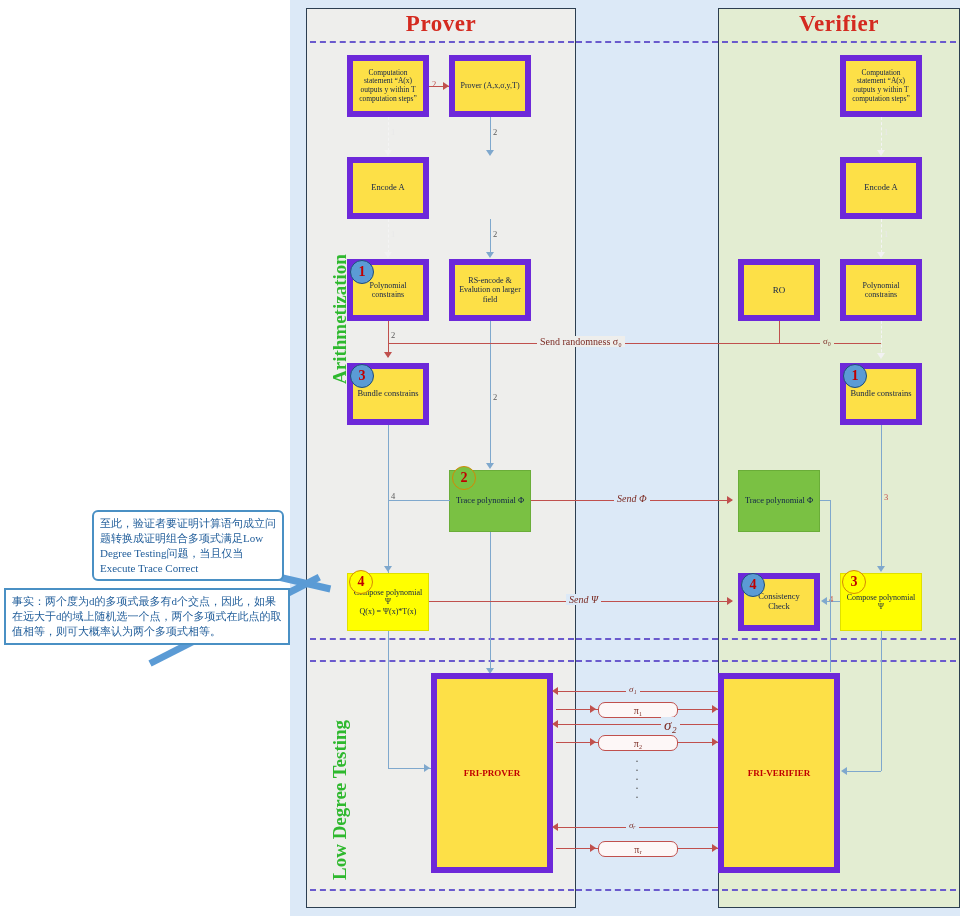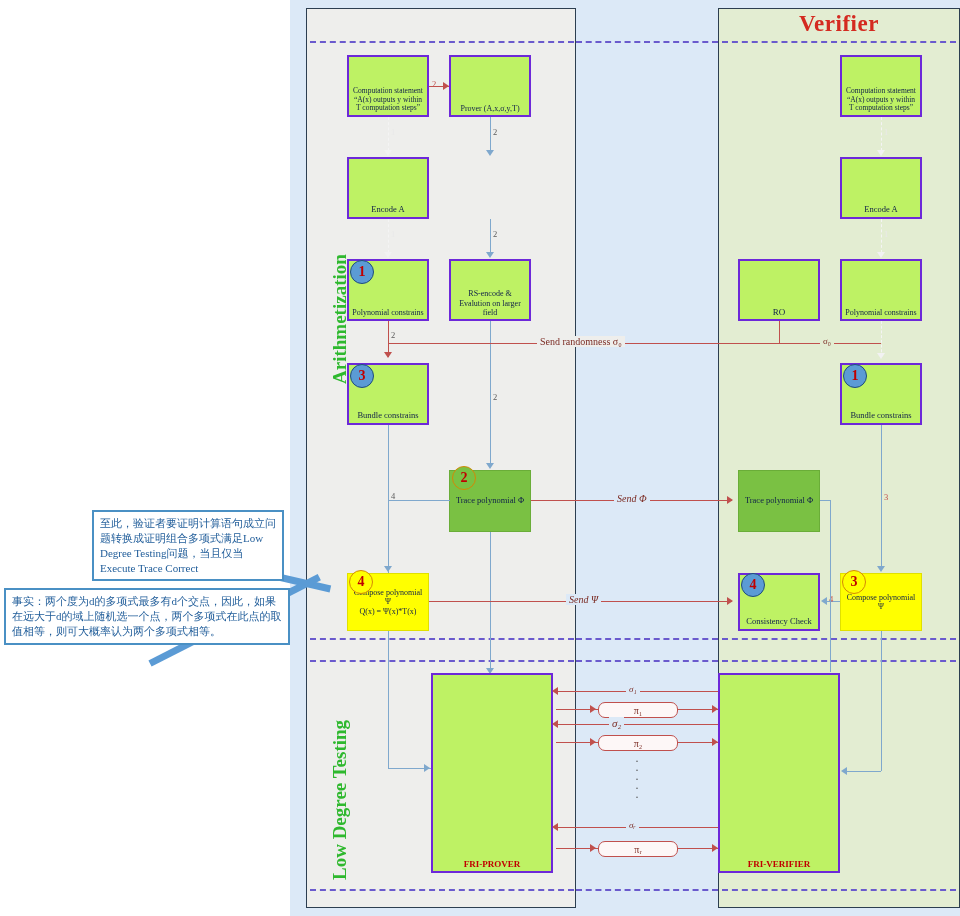--- a/index.html
+++ b/index.html
@@ -22,21 +22,21 @@
 
   
   .sectlabel{position:absolute;color:#2eb82e;font-weight:bold;
     font-family:"Liberation Serif",serif;
     transform-origin:0 0;transform:rotate(-90deg);white-space:nowrap;}
 
   
   .box{position:absolute;box-sizing:border-box;display:flex;align-items:center;
        justify-content:center;text-align:center;line-height:1.15;
        font-family:"Liberation Serif",serif;color:#10204a;padding:2px 3px;}
-  .box.blue{background:#bef264;border:2px solid #6d28d9;align-items:flex-end;}
+  .box.blue{background:#fde047;border:6px solid #6d28d9;}
   .box.green{background:#7ac143;border:1px solid #6aad38;}
   .box.yellow{background:#ffff00;border:1px solid #e0e000;}
   .box .inner{width:100%;}
 
   
   .badge{position:absolute;width:22px;height:22px;border-radius:50%;
     display:flex;align-items:center;justify-content:center;
     font-family:"Liberation Serif",serif;font-weight:bold;font-size:14px;
     color:#c00000;}
   .badge.bblue{border:1.3px solid #1f4e79;background:#5b9bd5;}
@@ -89,20 +89,21 @@
 </head>
 <body>
 
 <div id="stage">
 
   <div class="canvas-bg"></div>
 
   <div class="panel prover"></div>
   <div class="panel verifier"></div>
 
+  <div class="panel-title" style="left:306px;top:11px;width:270px;">Prover</div>
   <div class="panel-title" style="left:718px;top:11px;width:242px;">Verifier</div>
 
   <div class="hdash" style="left:310px;top:41px;width:264px;"></div>
   <div class="hdash" style="left:576px;top:41px;width:142px;"></div>
   <div class="hdash" style="left:722px;top:41px;width:234px;"></div>
 
   <div class="hdash" style="left:310px;top:638px;width:264px;"></div>
   <div class="hdash" style="left:576px;top:638px;width:142px;"></div>
   <div class="hdash" style="left:722px;top:638px;width:234px;"></div>
 
@@ -290,21 +291,21 @@
   <div class="arr left" style="left:552px;top:687px;"></div>
   <div class="msg onblue" style="left:626px;top:684px;font-size:9px;">σ₁</div>
 
   <div class="hline red" style="left:556px;top:709px;width:162px;"></div>
   <div class="capsule" style="left:598px;top:702px;width:78px;">π₁</div>
   <div class="arr right" style="left:590px;top:705px;"></div>
   <div class="arr right" style="left:712px;top:705px;"></div>
 
   <div class="hline red" style="left:556px;top:724px;width:162px;"></div>
   <div class="arr left" style="left:552px;top:720px;"></div>
-  <div class="msg onblue" style="left:609px;top:717px;font-size:11px;">σ₂</div>
+  <div class="msg onblue" style="left:661px;top:717px;font-size:15px;">σ₂</div>
 
   <div class="hline red" style="left:556px;top:742px;width:162px;"></div>
   <div class="capsule" style="left:598px;top:735px;width:78px;">π₂</div>
   <div class="arr right" style="left:590px;top:738px;"></div>
   <div class="arr right" style="left:712px;top:738px;"></div>
 
   <div class="vdots" style="left:630px;top:757px;width:14px;">
     <span>·</span><br>
     <span>·</span><br>
     <span>·</span><br>
@@ -317,21 +318,21 @@
   <div class="msg onblue" style="left:626px;top:820px;font-size:9px;">σᵣ</div>
 
   <div class="hline red" style="left:556px;top:848px;width:162px;"></div>
   <div class="capsule" style="left:598px;top:841px;width:78px;text-align:center;">πᵣ</div>
   <div class="arr right" style="left:590px;top:844px;"></div>
   <div class="arr right" style="left:712px;top:844px;"></div>
 
   <div class="ptr" style="left:155px;top:545px;width:180px;transform:rotate(13deg);"></div>
   <div class="ptr" style="left:150px;top:660px;width:190px;transform:rotate(-27deg);"></div>
 
-  <div class="callout" style="left:92px;top:510px;width:192px;">
+  <div class="callout" style="left:92px;top:510px;width:192px;border-radius:6px;">
     <span>至此，验证者要证明计算语句成立问题转换成证明组合多项式满足Low Degree Testing问题，当且仅当Execute Trace Correct</span>
   </div>
 
   <div class="callout" style="left:4px;top:588px;width:286px;">
     <div>事实：两个度为d的多项式最多有d个交点，因此，如果在远大于d的域上随机选一个点，两个多项式在此点的取值相等，则可大概率认为两个多项式相等。</div>
   </div>
 
 </div>
 
 </body></html>

